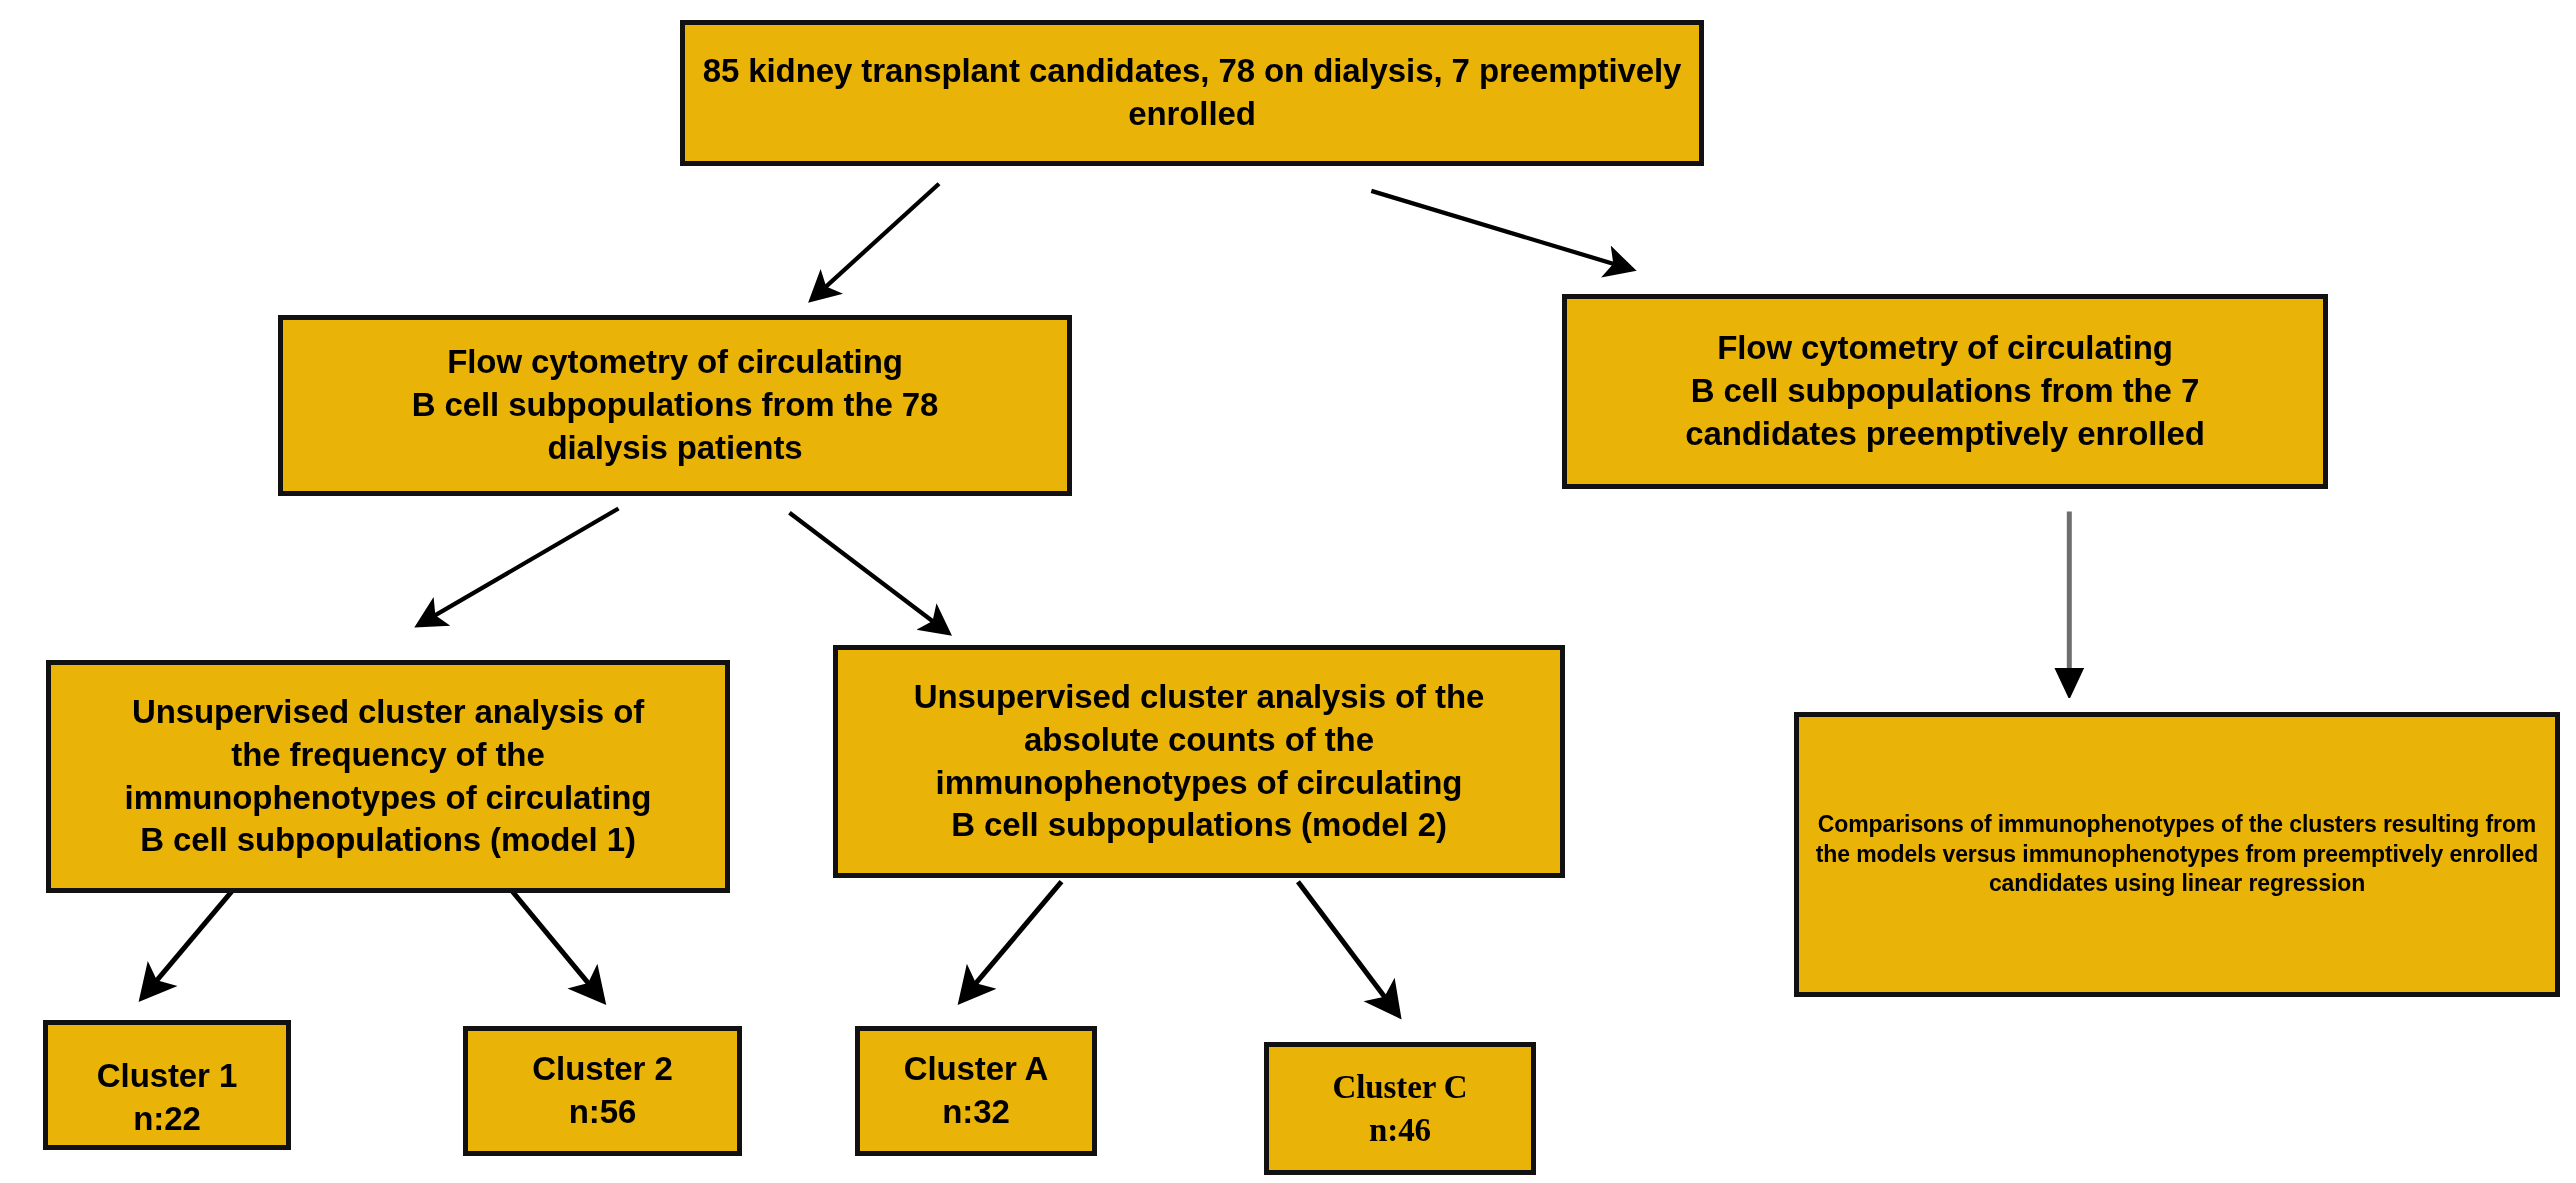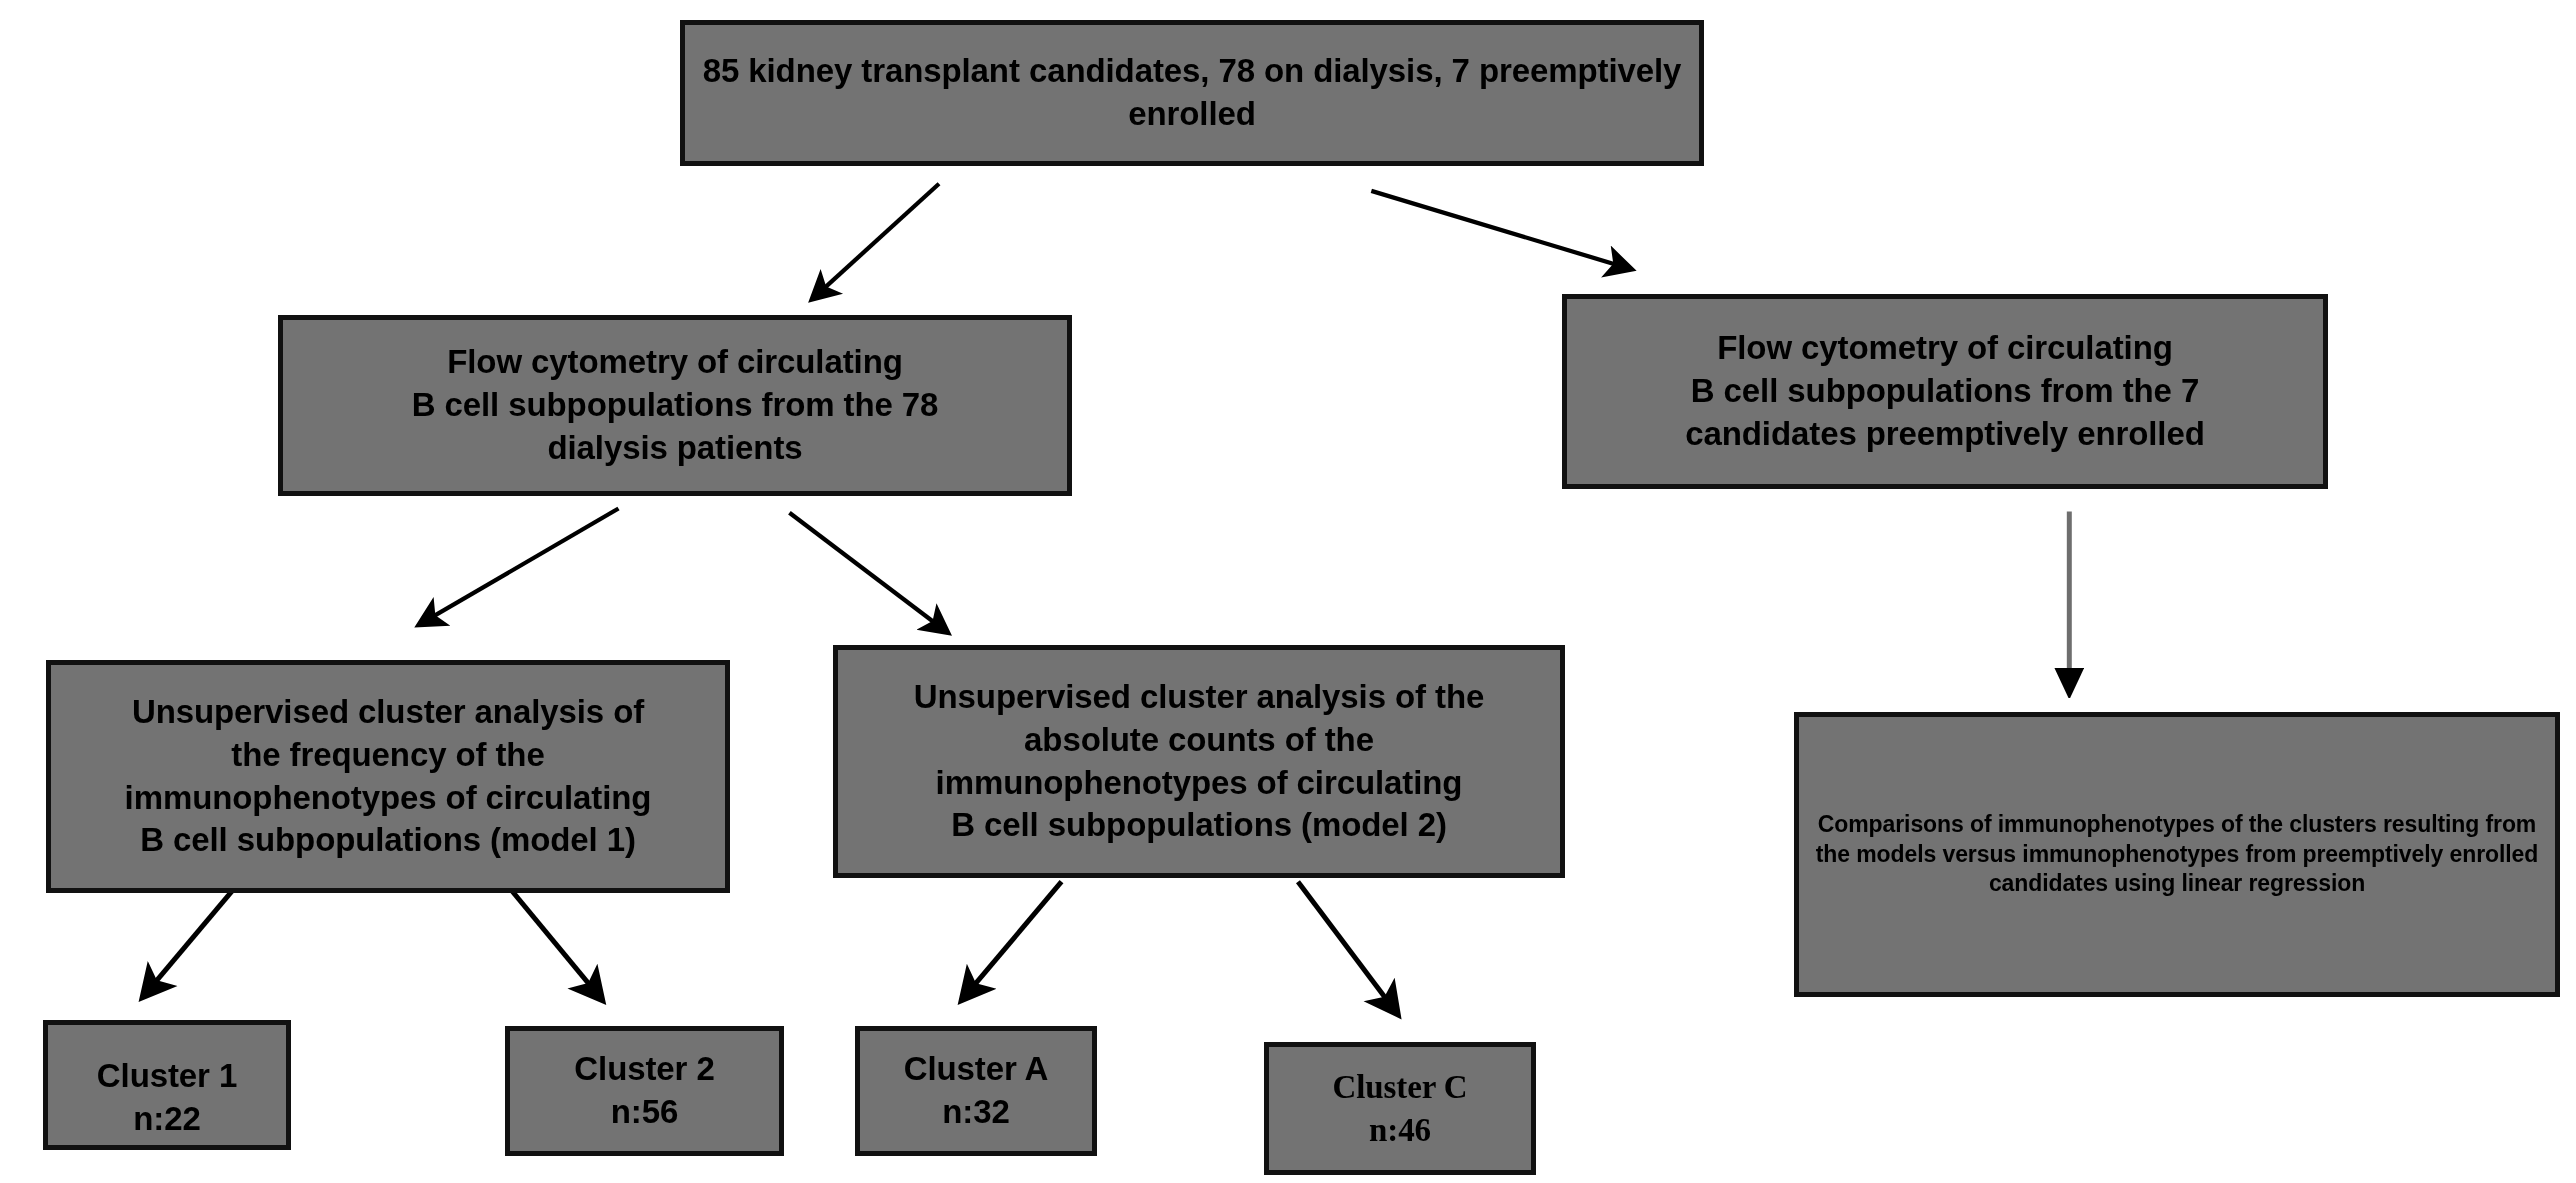--- a/index.html
+++ b/index.html
@@ -12,21 +12,21 @@
     position: relative;
     width: 2576px;
     height: 1183px;
     background: #ffffff;
     font-family: "Liberation Sans", sans-serif;
     overflow: hidden;
   }
   .node {
     position: absolute;
     box-sizing: border-box;
-    background: #737373;
+    background: #eab308;
     border: 5px solid #111111;
     display: flex;
     align-items: center;
     justify-content: center;
     text-align: center;
     font-weight: bold;
     color: #000000;
     line-height: 1.30;
     padding: 4.3px 10px;
     letter-spacing: -0.1px;
@@ -41,21 +41,21 @@
   
   #node-flow78    { left: 278px;  top: 315px;  width: 794px; height: 181px; font-size: 33px; }
   #node-flow7     { left: 1562px; top: 294px;  width: 766px; height: 195px; font-size: 33px; }
   
   #node-model1    { left: 46px;   top: 645px;  width: 684px;  height: 233px; font-size: 33px; margin-top: 15px; }
   #node-model2    { left: 833px; top: 645px;  width: 732px; height: 233px; font-size: 33px; }
   #node-compare   { left: 1794px; top: 712px; width: 766px; height: 285px; font-size: 23px; }
   
   .cluster        { font-size: 33px; }
   #node-cluster1  { left: 43px;   top: 1020px; width: 248px; height: 130px; align-items: flex-end; }
-  #node-cluster2  { left: 463px;  top: 1026px; width: 279px; height: 130px; margin-left: 42px; }
+  #node-cluster2  { left: 463px;  top: 1026px; width: 279px; height: 130px; }
   #node-clusterA  { left: 855px; top: 1026px; width: 242px; height: 130px; }
   #node-clusterC  { left: 1264px; top: 1042px; width: 272px; height: 133px; font-family: Liberation Serif, serif; }
 
   #arrow-layer {
     position: absolute;
     left: 0; top: 0;
     width: 2576px;
     height: 1183px;
     pointer-events: none;
   }

